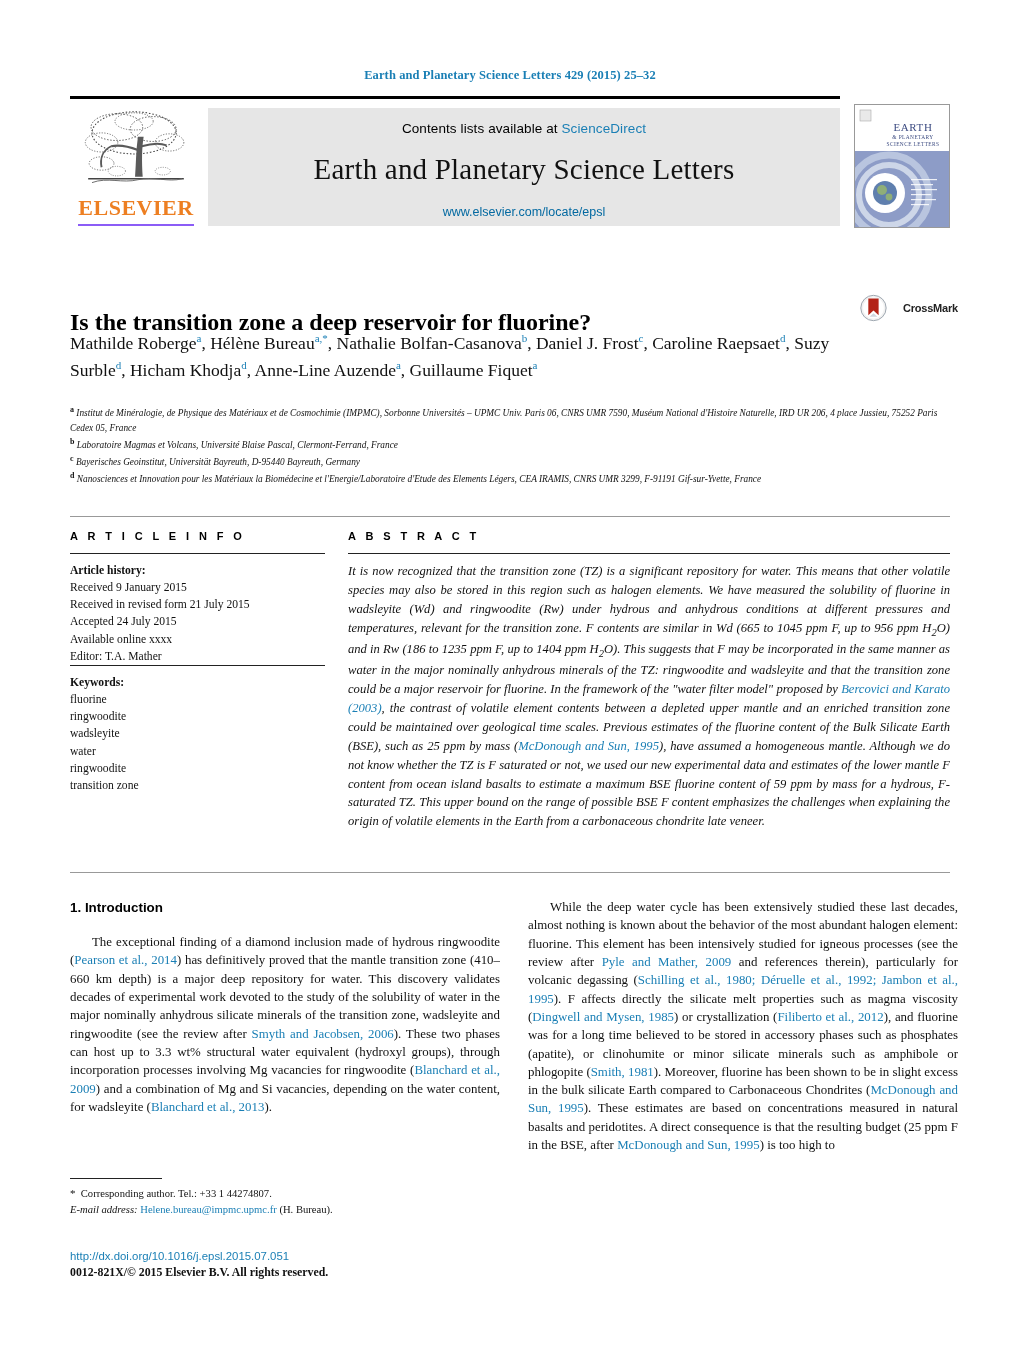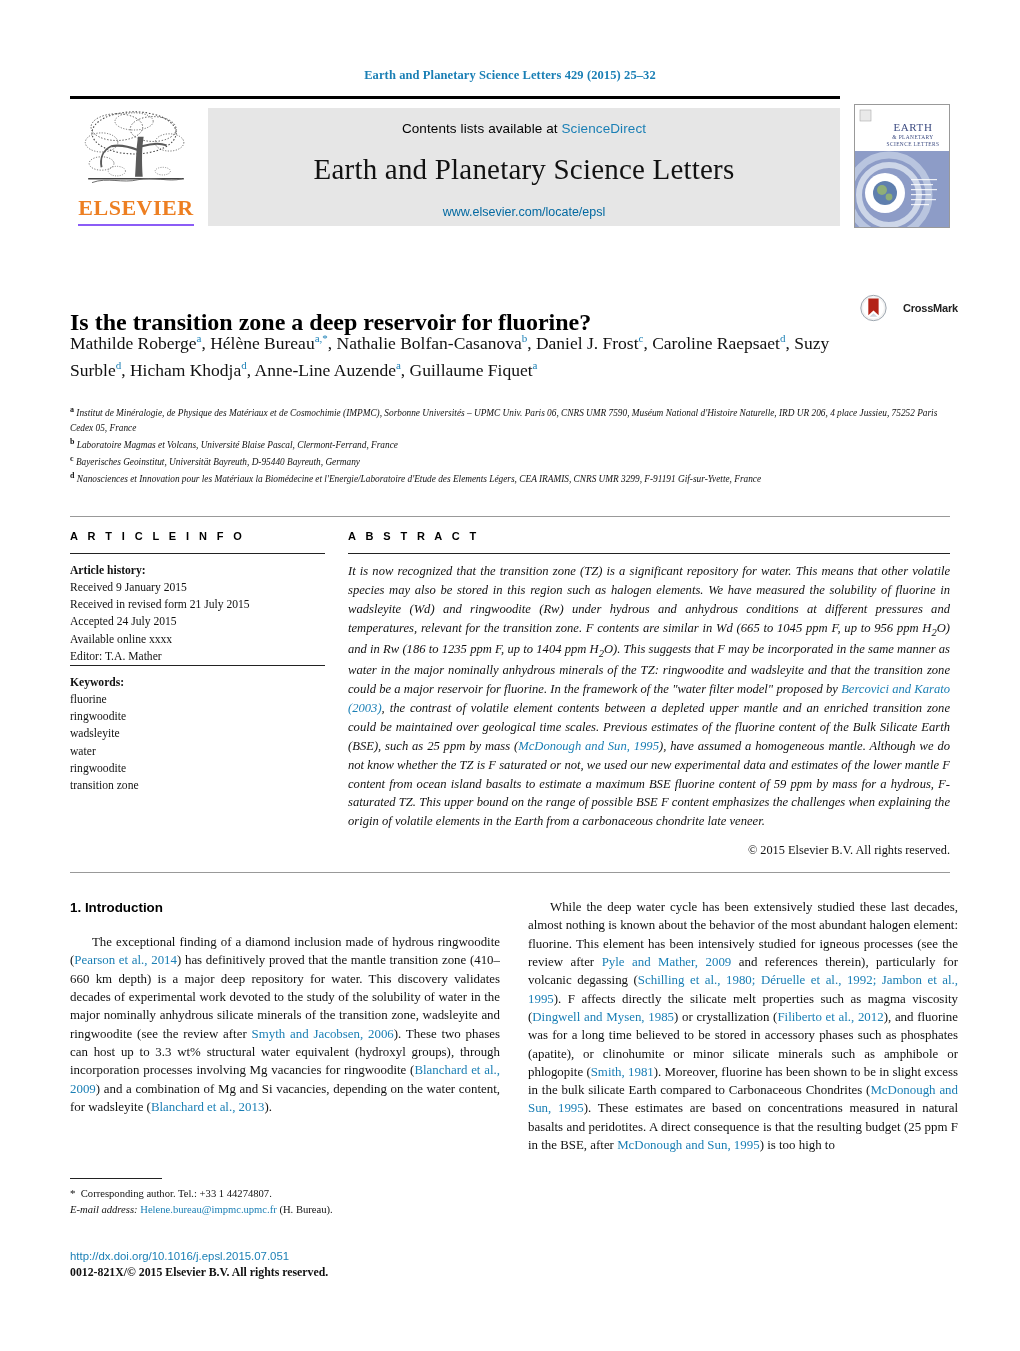--- a/index.html
+++ b/index.html
@@ -276,21 +276,20 @@
         <div>ringwoodite</div>
         <div>transition zone</div>
       </div>
     </div>
   </div>
 
   <div class="abs-col">
     <div class="sechead">A B S T R A C T</div>
     <div class="thinrule"></div>
     <div class="abs-body">It is now recognized that the transition zone (TZ) is a significant repository for water. This means that other volatile species may also be stored in this region such as halogen elements. We have measured the solubility of fluorine in wadsleyite (Wd) and ringwoodite (Rw) under hydrous and anhydrous conditions at different pressures and temperatures, relevant for the transition zone. F contents are similar in Wd (665 to 1045 ppm F, up to 956 ppm H<sub>2</sub>O) and in Rw (186 to 1235 ppm F, up to 1404 ppm H<sub>2</sub>O). This suggests that F may be incorporated in the same manner as water in the major nominally anhydrous minerals of the TZ: ringwoodite and wadsleyite and that the transition zone could be a major reservoir for fluorine. In the framework of the "water filter model" proposed by <span class="ref">Bercovici and Karato (2003)</span>, the contrast of volatile element contents between a depleted upper mantle and an enriched transition zone could be maintained over geological time scales. Previous estimates of the fluorine content of the Bulk Silicate Earth (BSE), such as 25 ppm by mass (<span class="ref">McDonough and Sun, 1995</span>), have assumed a homogeneous mantle. Although we do not know whether the TZ is F saturated or not, we used our new experimental data and estimates of the lower mantle F content from ocean island basalts to estimate a maximum BSE fluorine content of 59 ppm by mass for a hydrous, F-saturated TZ. This upper bound on the range of possible BSE F content emphasizes the challenges when explaining the origin of volatile elements in the Earth from a carbonaceous chondrite late veneer.</div>
-    <div class="copyright">© 2015 Elsevier B.V. All rights reserved.</div>
   </div>
 
   <div class="colrule-bot"></div>
 
   <div class="bodycol left">
     <h2>1. Introduction</h2>
     <p>The exceptional finding of a diamond inclusion made of hydrous ringwoodite (<span class="ref">Pearson et al., 2014</span>) has definitively proved that the mantle transition zone (410–660 km depth) is a major deep repository for water. This discovery validates decades of experimental work devoted to the study of the solubility of water in the major nominally anhydrous silicate minerals of the transition zone, wadsleyite and ringwoodite (see the review after <span class="ref">Smyth and Jacobsen, 2006</span>). These two phases can host up to 3.3 wt% structural water equivalent (hydroxyl groups), through incorporation processes involving Mg vacancies for ringwoodite (<span class="ref">Blanchard et al., 2009</span>) and a combination of Mg and Si vacancies, depending on the water content, for wadsleyite (<span class="ref">Blanchard et al., 2013</span>).</p>
   </div>
 
   <div class="bodycol right">

